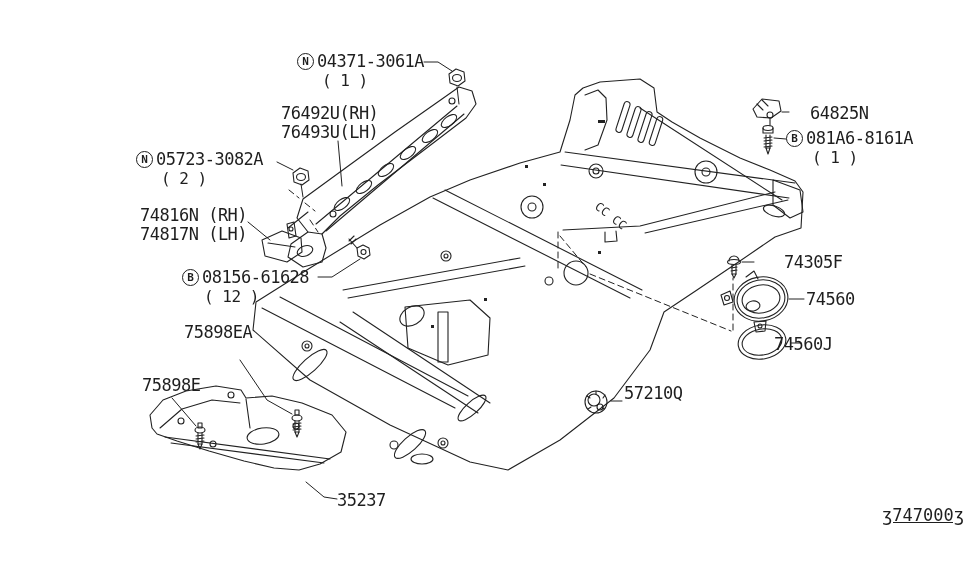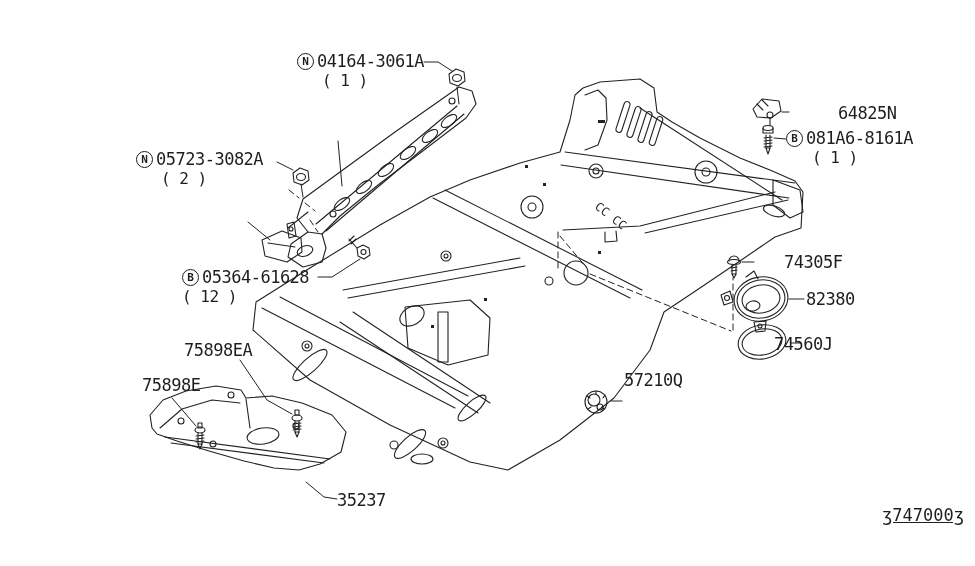--- a/index.html
+++ b/index.html
@@ -224,78 +224,86 @@
       <line x1="733" y1="330" x2="733" y2="278"></line>
       <line x1="289" y1="190" x2="299" y2="198"></line>
       <line x1="305" y1="203" x2="315" y2="211"></line>
       <line x1="310" y1="220" x2="318" y2="232"></line>
     </g>
   </svg>
 
   <div class="lbl" style="left:297px;top:52px">
     <span class="row">
       <span class="circ">N</span>
-      <span>04164-3061A</span>
+      <span>04371-3061A</span>
     </span>
     <div class="qty" style="margin-left:25px">( 1 )</div>
   </div>
 
+  <div class="lbl" style="left:281px;top:104px">
+    <div>76492U(RH)</div>
+    <div>76493U(LH)</div>
+  </div>
 
   <div class="lbl" style="left:136px;top:150px">
     <span class="row">
       <span class="circ">N</span>
       <span>05723-3082A</span>
     </span>
     <div class="qty" style="margin-left:25px">( 2 )</div>
   </div>
 
+  <div class="lbl" style="left:140px;top:206px">
+    <div>74816N (RH)</div>
+    <div>74817N (LH)</div>
+  </div>
 
   <div class="lbl" style="left:182px;top:268px">
     <span class="row">
       <span class="circ">B</span>
-      <span>05364-61628</span>
+      <span>08156-61628</span>
     </span>
-    <div class="qty" style="">( 12 )</div>
-  </div>
-
-  <div class="lbl" style="left:184px;top:341px">
+    <div class="qty" style="margin-left:22px">( 12 )</div>
+  </div>
+
+  <div class="lbl" style="left:184px;top:323px">
     <span>75898EA</span>
   </div>
 
   <div class="lbl" style="left:142px;top:376px">
     <span>75898E</span>
   </div>
 
   <div class="lbl" style="left:337px;top:491px">
     <span>35237</span>
   </div>
 
-  <div class="lbl" style="left:838px;top:104px">
+  <div class="lbl" style="left:810px;top:104px">
     <span>64825N</span>
   </div>
 
   <div class="lbl" style="left:786px;top:129px">
     <span class="row">
       <span class="circ">B</span>
       <span>081A6-8161A</span>
     </span>
     <div class="qty" style="margin-left:26px">( 1 )</div>
   </div>
 
   <div class="lbl" style="left:784px;top:253px">
     <span>74305F</span>
   </div>
 
   <div class="lbl" style="left:806px;top:290px">
-    <span>82380</span>
+    <span>74560</span>
   </div>
 
   <div class="lbl" style="left:774px;top:335px">
     <span>74560J</span>
   </div>
 
-  <div class="lbl" style="left:624px;top:371px">
+  <div class="lbl" style="left:624px;top:384px">
     <span>57210Q</span>
   </div>
 
   <div class="footer-code" style="left:882px;top:505px">ʒ747000ʒ</div>
 
 </div>
 
 </body></html>

